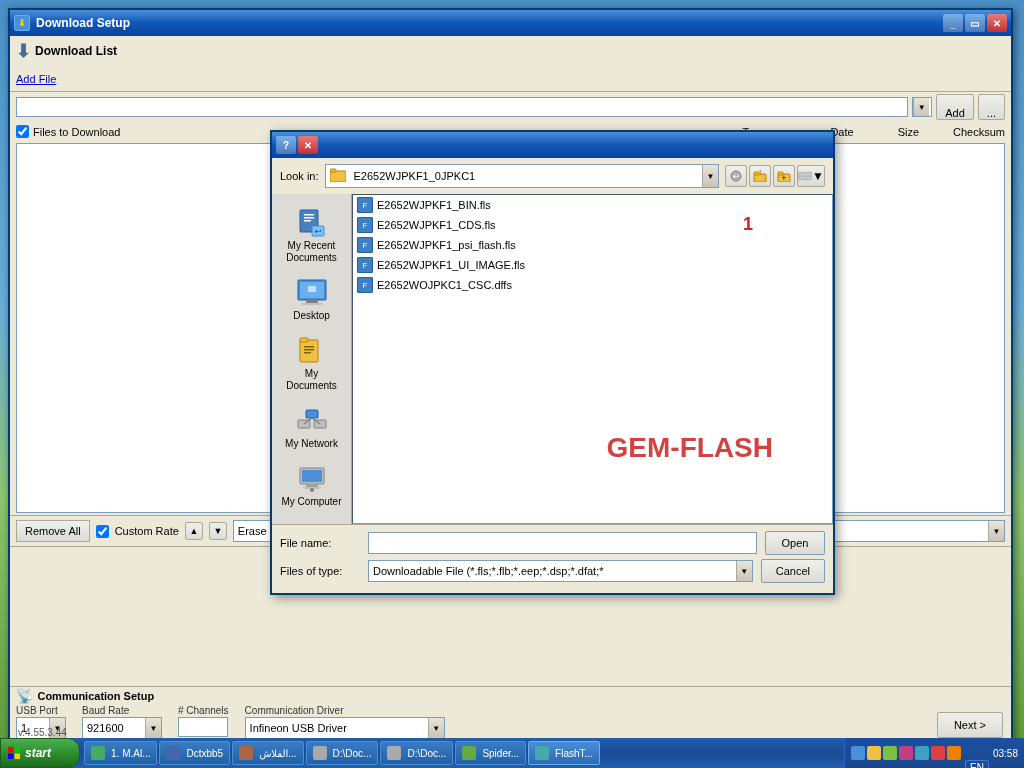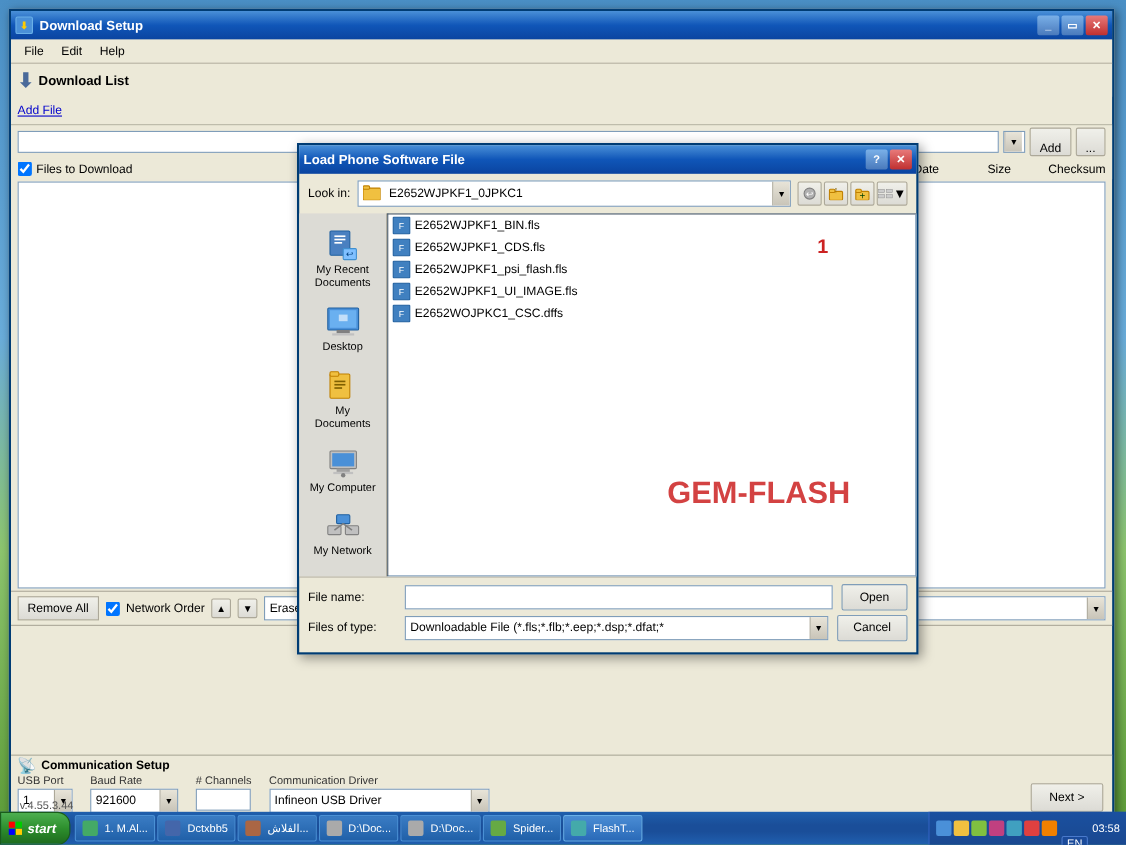--- a/index.html
+++ b/index.html
@@ -35,21 +35,21 @@
       z-index: 100;
     }
     .start-btn {
       height: 30px;
       background: linear-gradient(180deg, #4caf50 0%, #2d8f2d 50%, #1e6b1e 100%);
       border: 1px solid #1a5c1a;
       border-radius: 0 12px 12px 0;
       color: white;
       font-weight: bold;
       font-size: 12px;
-      padding: 0 12px 0 6px;
+      padding: 0 28px 0 6px;
       display: flex;
       align-items: center;
       gap: 4px;
       cursor: pointer;
     }
     .taskbar-items {
       display: flex;
       gap: 2px;
       padding: 0 4px;
       flex: 1;
@@ -491,25 +491,20 @@
   <div class="title-bar">
     <div class="title-icon">⬇</div>
     <span class="title-text">Download Setup</span>
     <div class="window-controls">
       <div class="wc-btn wc-min">_</div>
       <div class="wc-btn wc-max">▭</div>
       <div class="wc-btn wc-close">✕</div>
     </div>
   </div>
 
-  <div class="menubar">
-    <div class="menu-item">File</div>
-    <div class="menu-item">Edit</div>
-    <div class="menu-item">Help</div>
-  </div>
 
   <div style="padding: 4px 6px; font-weight: bold; font-size: 12px; display: flex; align-items: center; gap: 4px; background: #ece9d8;">
     <span style="font-size: 18px; color: #4a6a9a;">⬇</span>
     <span style="font-weight: bold; font-size: 12px;">Download List</span>
   </div>
 
   <div class="url-bar">
     <span class="add-file-link">Add File</span>
   </div>
 
@@ -530,21 +525,21 @@
     <span style="font-size:11px; margin-right:40px;">Date</span>
     <span style="font-size:11px; margin-right:30px;">Size</span>
     <span style="font-size:11px;">Checksum</span>
   </div>
 
   <div style="margin: 2px 6px; height: 370px; background: white; border: 1px solid #7f9db9;"></div>
 
   <div style="display: flex; align-items: center; padding: 4px 6px; gap: 6px; background: #ece9d8; border-top: 1px solid #aca899; border-bottom: 1px solid #aca899;">
     <button style="height: 22px; padding: 0 8px; font-size: 11px; background: linear-gradient(180deg, #f0f0ea 0%, #dcdbd5 100%); border: 1px solid #aca899; cursor: pointer;">Remove All</button>
     <input type="checkbox" checked="" style="">
-    <span>Network Order</span>
+    <span>Custom Rate</span>
     <div class="sort-btn">▲</div>
     <div class="sort-btn">▼</div>
     <div style="flex:1;">
       <div class="select-box">
         <span class="select-value">Erase whole flash before download</span>
         <div class="dropdown-arrow">▼</div>
       </div>
     </div>
   </div>
 
@@ -582,21 +577,20 @@
     </div>
     <span class="version-text">v.4.55.3.44</span>
     <button class="next-btn">Next &gt;</button>
   </div>
 </div>
 
 <div class="dialog-overlay">
   <div class="dialog">
 
     <div class="dialog-title">
-      <span class="dialog-title-text">Load Phone Software File</span>
       <div class="dialog-controls">
         <div class="dc-btn dc-help">?</div>
         <div class="dc-btn dc-close">✕</div>
       </div>
     </div>
 
     <div class="look-in-bar">
       <span class="look-in-label">Look in:</span>
       <div class="select-box" style="flex:1; height: 24px;">
         <span style="margin: 0 4px;">
@@ -680,41 +674,41 @@
               <rect x="8" y="15" width="10" height="1.5" fill="#806000"></rect>
               <rect x="8" y="18" width="7" height="1.5" fill="#806000"></rect>
             </svg>
           </div>
           <span class="ds-item-label">My<br>Documents</span>
         </div>
 
         <div class="ds-item">
           <div class="ds-item-icon">
             <svg width="32" height="32" viewBox="0 0 32 32">
+              <rect x="2" y="16" width="12" height="8" rx="1" fill="#c0c0c0" stroke="#808080" stroke-width="1"></rect>
+              <rect x="18" y="16" width="12" height="8" rx="1" fill="#c0c0c0" stroke="#808080" stroke-width="1"></rect>
+              <rect x="10" y="6" width="12" height="8" rx="1" fill="#4a90d8" stroke="#2060a0" stroke-width="1"></rect>
+              <line x1="8" y1="20" x2="16" y2="14" stroke="#808080" stroke-width="1.5"></line>
+              <line x1="24" y1="20" x2="16" y2="14" stroke="#808080" stroke-width="1.5"></line>
+            </svg>
+          </div>
+          <span class="ds-item-label">My Network</span>
+        </div>
+
+        <div class="ds-item">
+          <div class="ds-item-icon">
+            <svg width="32" height="32" viewBox="0 0 32 32">
               <rect x="4" y="6" width="24" height="16" rx="1" fill="#c0c0c0" stroke="#808080" stroke-width="1"></rect>
               <rect x="6" y="8" width="20" height="12" fill="#4a90d8"></rect>
               <rect x="10" y="22" width="12" height="3" fill="#a0a0a0"></rect>
               <rect x="7" y="25" width="18" height="2" fill="#c0c0c0"></rect>
               <circle cx="16" cy="28" r="2" fill="#808080"></circle>
             </svg>
           </div>
           <span class="ds-item-label">My Computer</span>
-        </div>
-
-        <div class="ds-item">
-          <div class="ds-item-icon">
-            <svg width="32" height="32" viewBox="0 0 32 32">
-              <rect x="2" y="16" width="12" height="8" rx="1" fill="#c0c0c0" stroke="#808080" stroke-width="1"></rect>
-              <rect x="18" y="16" width="12" height="8" rx="1" fill="#c0c0c0" stroke="#808080" stroke-width="1"></rect>
-              <rect x="10" y="6" width="12" height="8" rx="1" fill="#4a90d8" stroke="#2060a0" stroke-width="1"></rect>
-              <line x1="8" y1="20" x2="16" y2="14" stroke="#808080" stroke-width="1.5"></line>
-              <line x1="24" y1="20" x2="16" y2="14" stroke="#808080" stroke-width="1.5"></line>
-            </svg>
-          </div>
-          <span class="ds-item-label">My Network</span>
         </div>
       </div>
 
       <div style="flex:1; position: relative;">
         <div class="file-list" style="height: 100%;">
           <div class="file-item">
             <div class="file-icon">F</div>
             <span>E2652WJPKF1_BIN.fls</span>
           </div>
           <div class="file-item">

